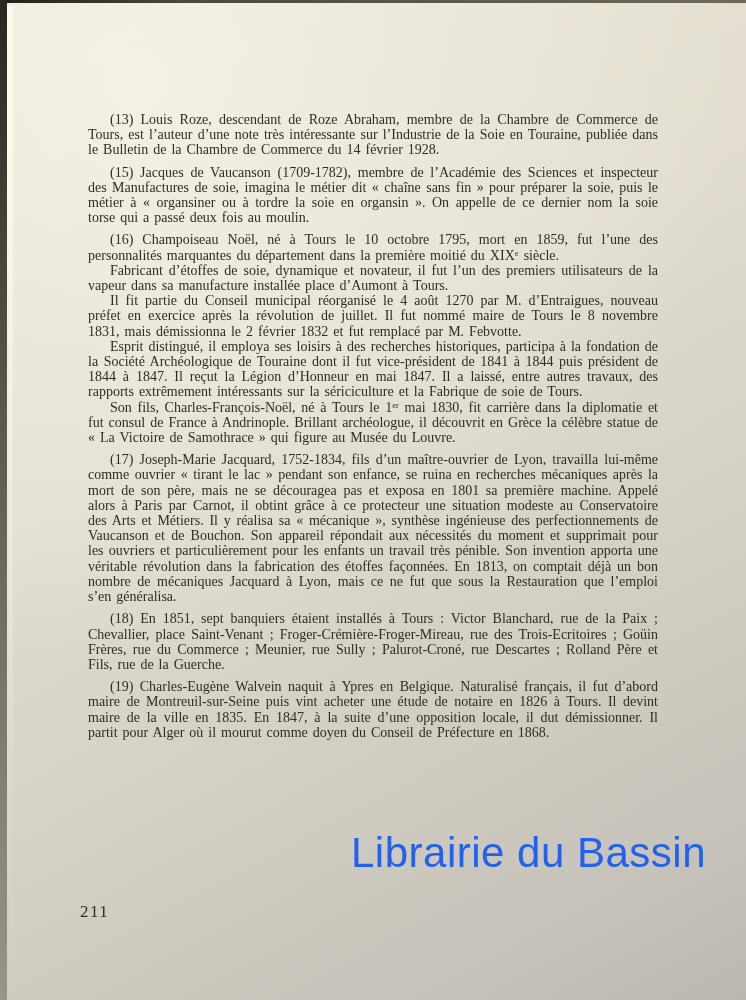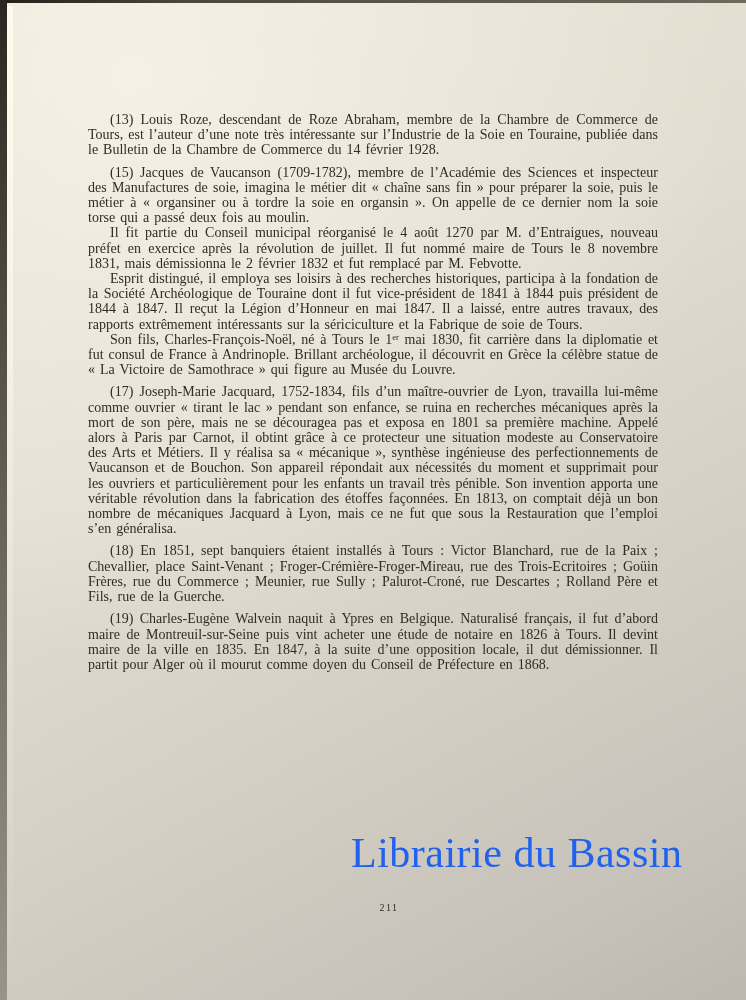--- a/index.html
+++ b/index.html
@@ -33,44 +33,46 @@
     word-spacing:1.5px;
   }
   .text-block p{margin:0;text-indent:22px;}
   .text-block p.note-start{margin-top:7px;}
   .text-block p:first-child{margin-top:0;}
   .text-block sup{
     font-size:0.62em;line-height:0;
     vertical-align:baseline;position:relative;top:-0.45em;
   }
   .page-number{
-    position:absolute;top:902px;left:104px;width:570px;
-    text-align:center;color:#2f2c25;
-    font-size:10px;letter-spacing:1.5px;
+    position:absolute;top:902px;left:80px;width:570px;
+    text-align:left;color:#2f2c25;
+    font-size:17px;letter-spacing:1.5px;
   }
   .watermark{
     position:absolute;left:351px;top:832px;
-    font-family:Liberation Serif, serif;
+    font-family:Liberation Sans, sans-serif;
     font-size:42px;line-height:1;
     white-space:nowrap;
     letter-spacing:0.5px;
     color:#2061ee;
   }
 </style>
 </head>
 <body>
 
 <div class="scan">
   <div class="edge-top"></div>
   <div class="edge-left"></div>
   <div class="edge-left-highlight"></div>
 
   <div class="text-block">
       <p>(13) Louis Roze, descendant de Roze Abraham, membre de la Chambre de Commerce de Tours, est l’auteur d’une note très intéressante sur l’Industrie de la Soie en Touraine, publiée dans le Bulletin de la Chambre de Commerce du 14 février 1928.</p>
       <p class="note-start">(15) Jacques de Vaucanson (1709-1782), membre de l’Académie des Sciences et inspecteur des Manufactures de soie, imagina le métier dit « chaîne sans fin » pour préparer la soie, puis le métier à « organsiner ou à tordre la soie en organsin ». On appelle de ce dernier nom la soie torse qui a passé deux fois au moulin.</p>
+      <p class="note-start">(16) Champoiseau Noël, né à Tours le 10 octobre 1795, mort en 1859, fut l’une des personnalités marquantes du département dans la première moitié du XIX<sup>e</sup> siècle.</p>
+      <p>Fabricant d’étoffes de soie, dynamique et novateur, il fut l’un des premiers utilisateurs de la vapeur dans sa manufacture installée place d’Aumont à Tours.</p>
       <p>Il fit partie du Conseil municipal réorganisé le 4 août 1270 par M. d’Entraigues, nouveau préfet en exercice après la révolution de juillet. Il fut nommé maire de Tours le 8 novembre 1831, mais démissionna le 2 février 1832 et fut remplacé par M. Febvotte.</p>
       <p>Esprit distingué, il employa ses loisirs à des recherches historiques, participa à la fondation de la Société Archéologique de Touraine dont il fut vice-président de 1841 à 1844 puis président de 1844 à 1847. Il reçut la Légion d’Honneur en mai 1847. Il a laissé, entre autres travaux, des rapports extrêmement intéressants sur la sériciculture et la Fabrique de soie de Tours.</p>
       <p>Son fils, Charles-François-Noël, né à Tours le 1<sup>er</sup> mai 1830, fit carrière dans la diplomatie et fut consul de France à Andrinople. Brillant archéologue, il découvrit en Grèce la célèbre statue de « La Victoire de Samothrace » qui figure au Musée du Louvre.</p>
       <p class="note-start">(17) Joseph-Marie Jacquard, 1752-1834, fils d’un maître-ouvrier de Lyon, travailla lui-même comme ouvrier « tirant le lac » pendant son enfance, se ruina en recherches mécaniques après la mort de son père, mais ne se découragea pas et exposa en 1801 sa première machine. Appelé alors à Paris par Carnot, il obtint grâce à ce protecteur une situation modeste au Conservatoire des Arts et Métiers. Il y réalisa sa « mécanique », synthèse ingénieuse des perfectionnements de Vaucanson et de Bouchon. Son appareil répondait aux nécessités du moment et supprimait pour les ouvriers et particulièrement pour les enfants un travail très pénible. Son invention apporta une véritable révolution dans la fabrication des étoffes façonnées. En 1813, on comptait déjà un bon nombre de mécaniques Jacquard à Lyon, mais ce ne fut que sous la Restauration que l’emploi s’en généralisa.</p>
       <p class="note-start">(18) En 1851, sept banquiers étaient installés à Tours : Victor Blanchard, rue de la Paix ; Chevallier, place Saint-Venant ; Froger-Crémière-Froger-Mireau, rue des Trois-Ecritoires ; Goüin Frères, rue du Commerce ; Meunier, rue Sully ; Palurot-Croné, rue Descartes ; Rolland Père et Fils, rue de la Guerche.</p>
       <p class="note-start">(19) Charles-Eugène Walvein naquit à Ypres en Belgique. Naturalisé français, il fut d’abord maire de Montreuil-sur-Seine puis vint acheter une étude de notaire en 1826 à Tours. Il devint maire de la ville en 1835. En 1847, à la suite d’une opposition locale, il dut démissionner. Il partit pour Alger où il mourut comme doyen du Conseil de Préfecture en 1868.</p>
     </div>
 
   <div class="watermark" style="color: rgb(32, 97, 238);">Librairie du Bassin</div>
 

